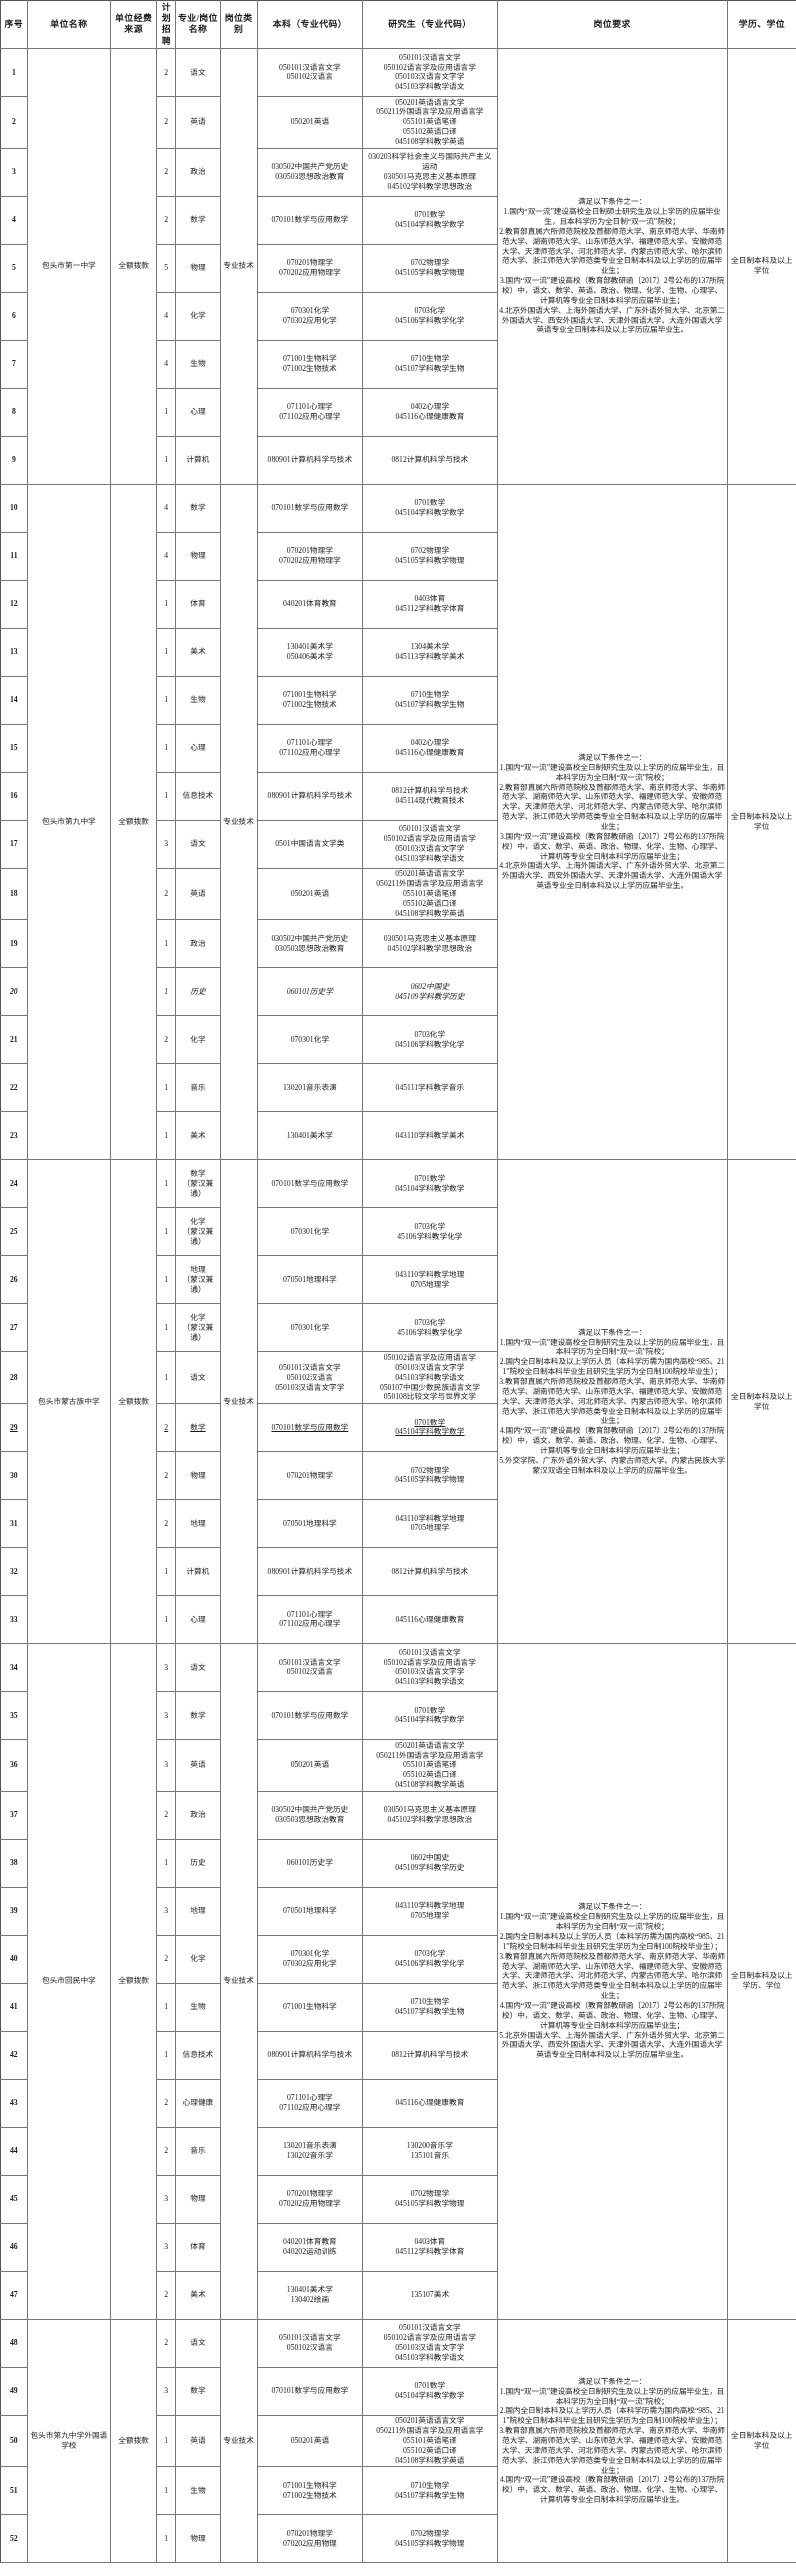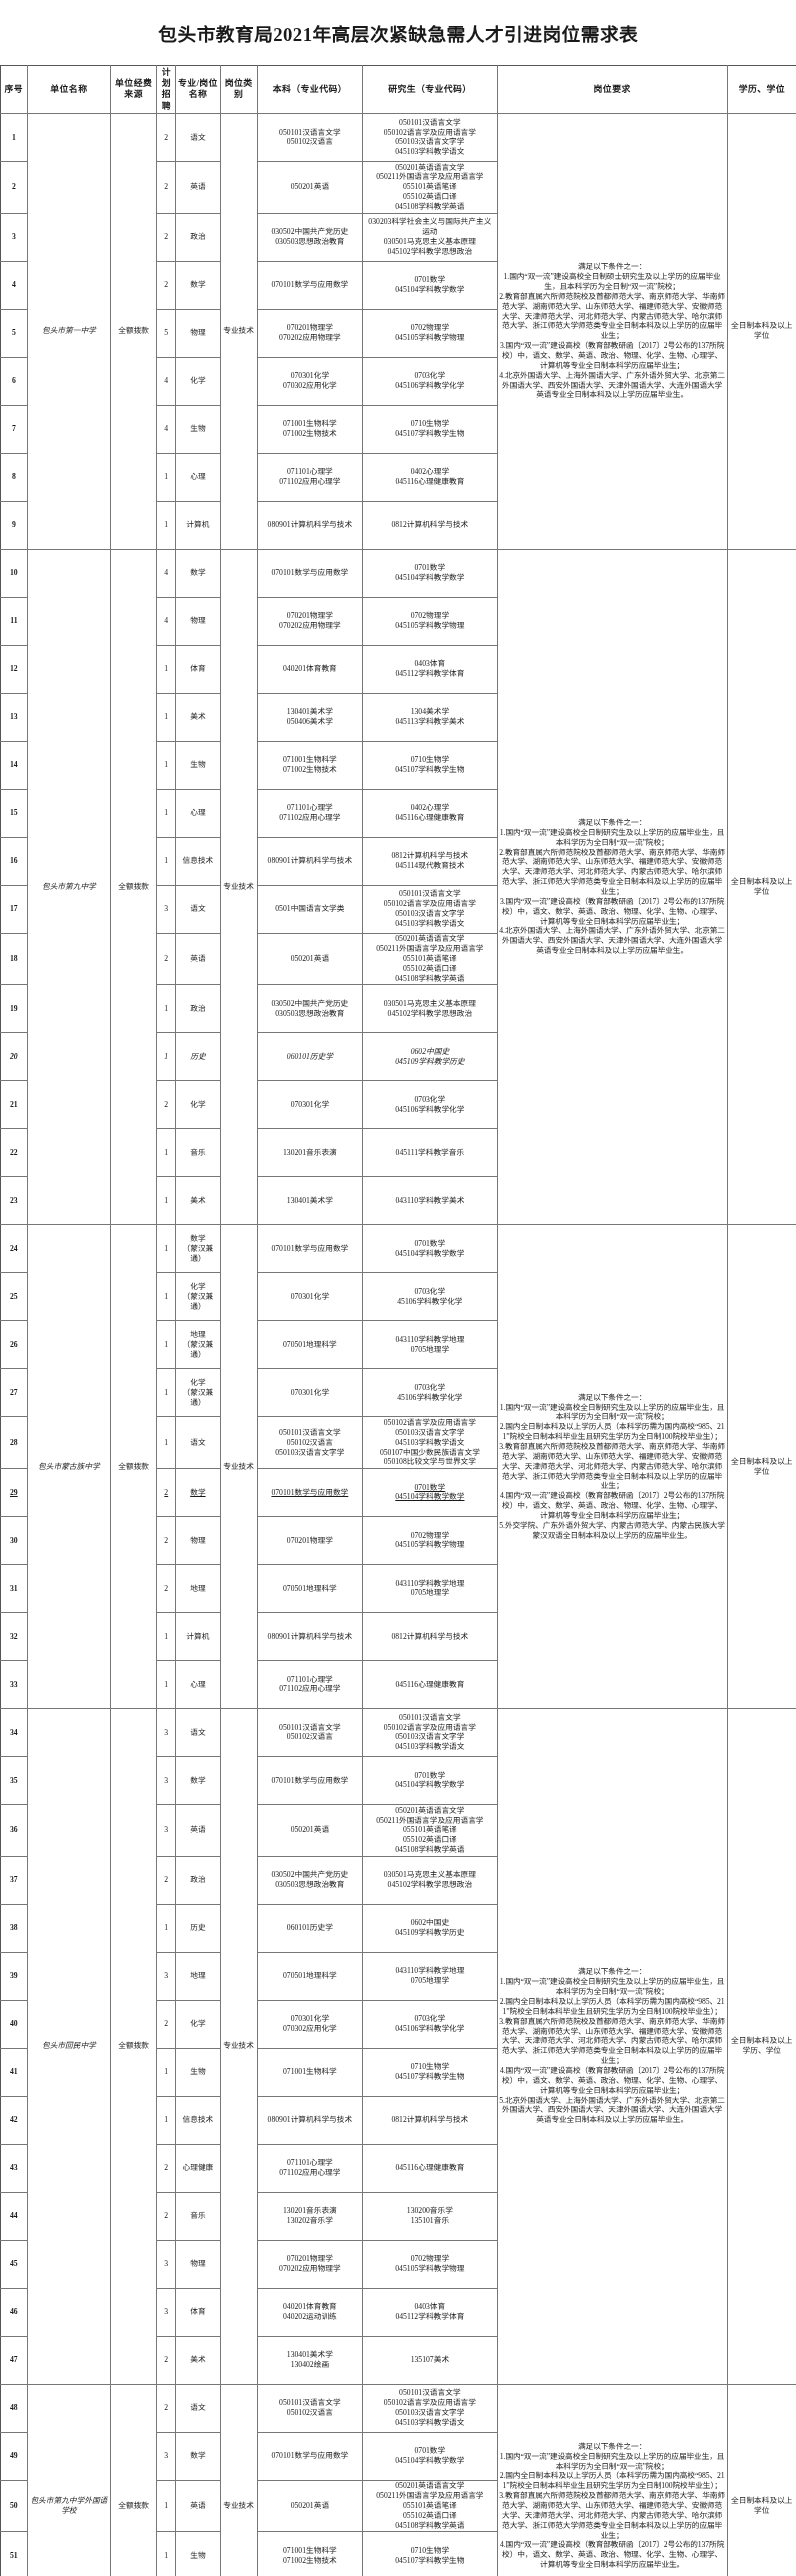--- a/index.html
+++ b/index.html
@@ -50,21 +50,21 @@
   col.c-fund{width:46px;}
   col.c-plan{width:19px;}
   col.c-major{width:44px;}
   col.c-type{width:37px;}
   col.c-bk{width:105px;}
   col.c-yjs{width:134px;}
   col.c-req{width:229px;}
   col.c-deg{width:69px;}
 
   td.idx{font-weight:bold;font-size:8px;}
-  td.unit{font-size:8.5px;line-height:1.35;font-style:italic;}
+  td.unit{font-size:8.5px;line-height:1.35;}
   td.fund{font-size:8.5px;line-height:1.35;}
   td.plan{font-size:8px;}
   td.major{font-size:8.5px;line-height:1.3;}
   td.type{font-size:8.5px;line-height:1.3;}
   td.bk{font-size:8px;line-height:1.3;}
   td.yjs{font-size:8px;line-height:1.3;}
   td.deg{font-size:8.5px;line-height:1.4;}
   td.req{
     text-align:left;
     vertical-align:middle;
@@ -74,23 +74,20 @@
     letter-spacing:-0.1px;
   }
   td.req .reqtext{white-space:pre-line;display:block;}
   .nowrapcell{white-space:pre-line;}
 </style>
 </head>
 <body>
 
 <div class="page">
 
-  <div class="title-wrap">
-    <div class="title">包头市教育局2021年高层次紧缺急需人才引进岗位需求表</div>
-  </div>
 
   <table class="grid">
     <colgroup>
       <col class="c-idx">
         <col class="c-unit">
         <col class="c-fund">
         <col class="c-plan">
       <col class="c-major">
         <col class="c-type">
         <col class="c-bk">

